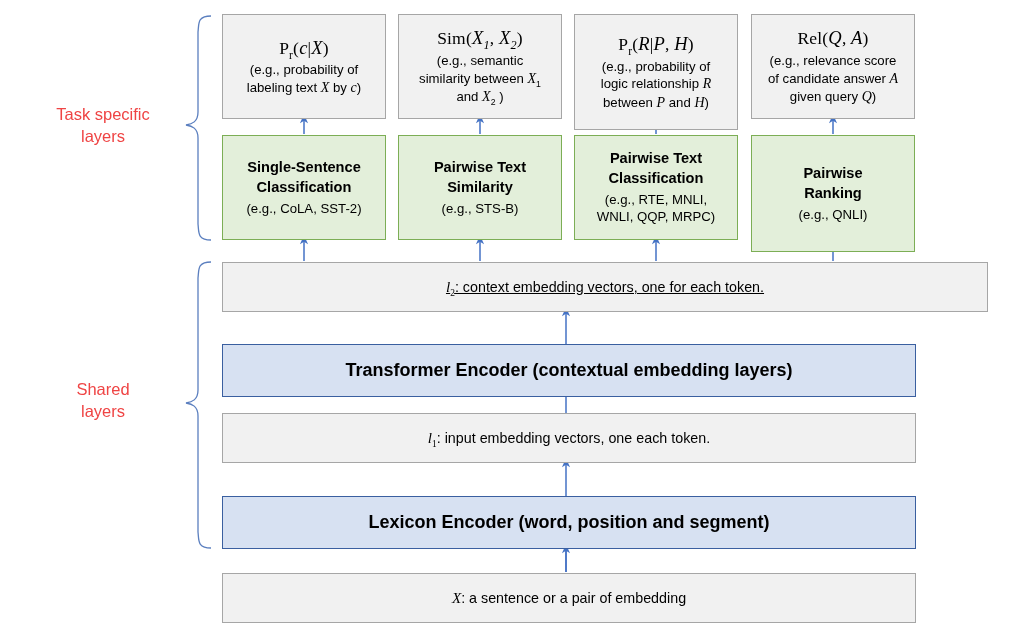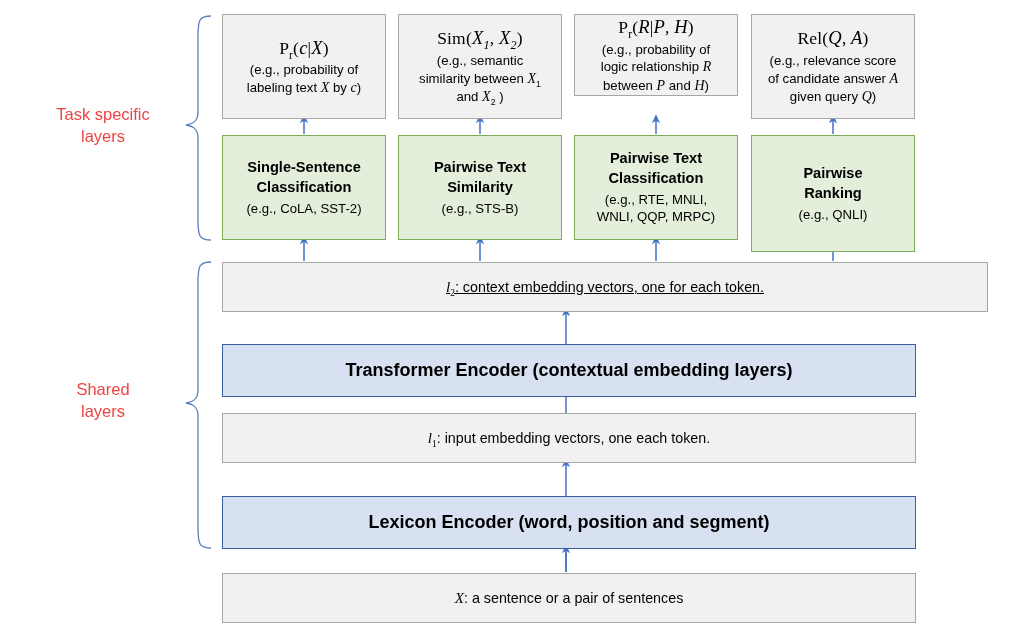--- a/index.html
+++ b/index.html
@@ -173,21 +173,21 @@
 
   <div class="box box-gray" style="left:398px; top:14px; width:164px; height:105px;">
     <div class="out-title">
       <span class="srf">Sim(</span><i class="v">X</i><sub class="srf"><i class="v">1</i></sub><span class="srf">,</span> <i class="v">X</i><sub class="srf"><i class="v">2</i></sub><span class="srf">)</span>
     </div>
     <div class="out-desc">
       (e.g., semantic<br>similarity between <i class="v">X</i><sub>1</sub><br>and <i class="v">X</i><sub>2</sub> )
     </div>
   </div>
 
-  <div class="box box-gray" style="left:574px; top:14px; width:164px; height:82px;">
+  <div class="box box-gray" style="left:574px; top:14px; width:164px; height:116px;">
     <div class="out-title">
       <span class="srf">P</span><sub class="srf">r</sub><span class="srf">(</span><i class="v">R</i><span class="srf">|</span><i class="v">P</i><span class="srf">,</span> <i class="v">H</i><span class="srf">)</span>
     </div>
     <div class="out-desc">
       (e.g., probability of<br>logic relationship <i class="v">R</i><br>between <i class="v">P</i> and <i class="v">H</i>)
     </div>
   </div>
 
   <div class="box box-gray" style="left:751px; top:14px; width:164px; height:105px;">
     <div class="out-title">
@@ -243,17 +243,17 @@
       <i class="v">l</i><sub class="srf">1</sub><span>: input embedding vectors, one each token.</span>
     </div>
   </div>
 
   <div class="box box-blue" style="left:222px; top:496px; width:694px; height:53px;">
     <div class="bar-text-bold">Lexicon Encoder (word, position and segment)</div>
   </div>
 
   <div class="box box-gray" style="left:222px; top:573px; width:694px; height:50px;">
     <div class="bar-text">
-      <i class="v">X</i><span>: a sentence or a pair of sentences</span>
+      <i class="v">X</i><span>: a sentence or a pair of embedding</span>
     </div>
   </div>
 
 </div>
 
 </body></html>

